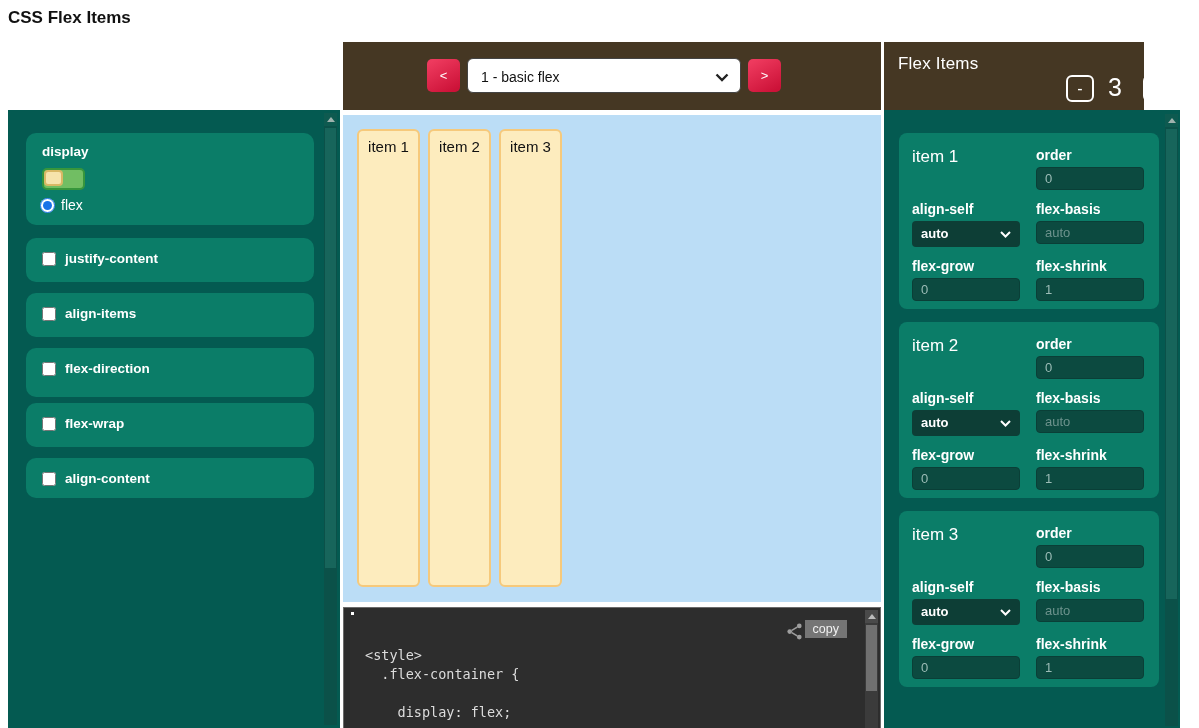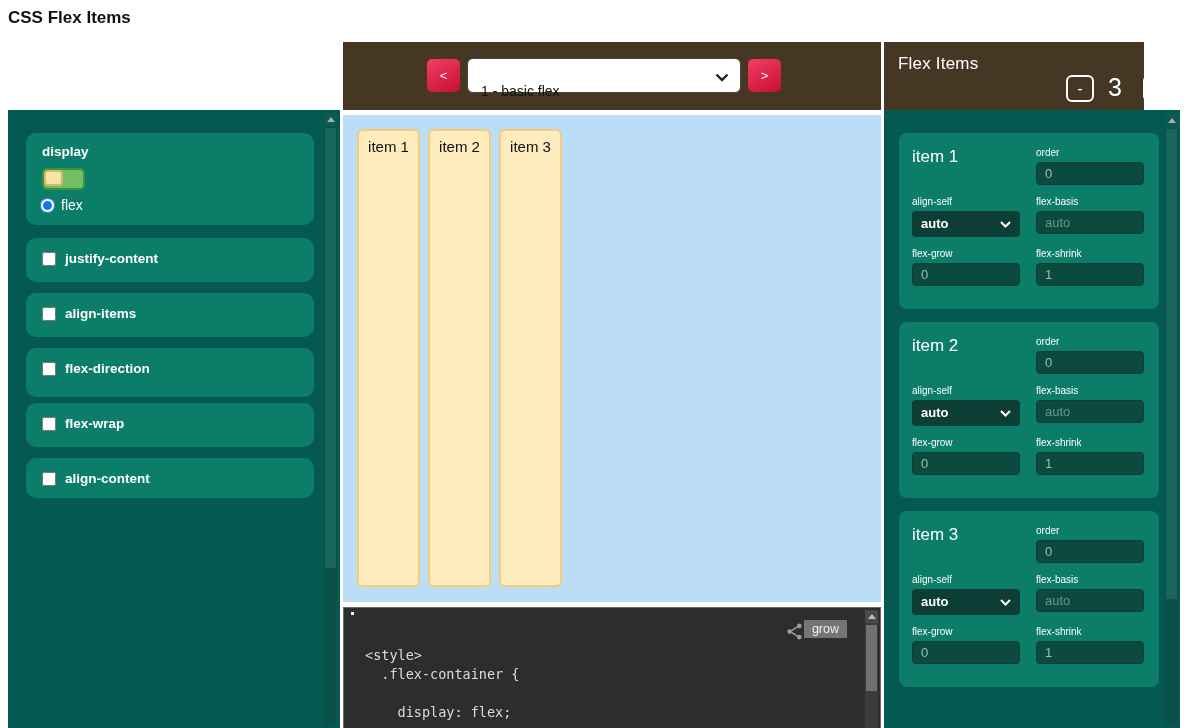--- a/index.html
+++ b/index.html
@@ -34,21 +34,21 @@
       border:2px solid #D9B865; border-radius:4px; }
   .radio-row { position:absolute; left:14px; top:64px; display:flex; align-items:center; gap:6px; }
   .radio-row input { width:15px; height:15px; accent-color:#1A73E8; }
   .radio-row .radio-label { color:#fff; font-size:14px; }
 
   
   .nav-btn { position:absolute; top:17px; width:33px; height:33px; border:none; border-radius:5px;
       background:linear-gradient(150deg,#EE3A5E 10%, #CC1238 90%); color:#fff; font-size:13px; cursor:pointer; }
   .example-select { position:absolute; left:124px; top:16px; width:274px; height:35px; background:#fff;
       border-radius:6px; border:1px solid #444; cursor:pointer; }
-  .example-select .sel-text { position:absolute; left:13px; top:24px; font-size:14px; color:#111; }
+  .example-select .sel-text { position:absolute; left:13px; top:10px; font-size:14px; color:#111; }
   .example-select svg { position:absolute; right:11px; top:14px; }
 
   
   .flex-preview { position:absolute; left:343px; top:115px; width:538px; height:487px; background:#BBDDF6;
       display:flex; padding:14px 0 15px 14px; gap:8px; align-items:stretch; }
   .flex-item { width:63px; background:#FDECBE; border:2px solid #F6C97B; border-radius:6px;
       text-align:center; padding-top:7px; font-size:15px; color:#111; }
 
   
   .code-panel { position:absolute; left:343px; top:607px; width:538px; height:130px; background:#2D2D2D;
@@ -67,21 +67,21 @@
 
   
   .counter-btn { position:absolute; top:33px; width:28px; height:27px; background:transparent; color:#fff;
       border:2px solid #fff; border-radius:6px; font-size:16px; line-height:1; cursor:pointer; }
   .counter-num { position:absolute; top:31px; color:#fff; font-size:25px; }
 
   .item-card { position:absolute; left:15px; width:260px; height:176px; background:#0B7D68; border-radius:8px;
       padding:14px 13px; }
   .card-grid { display:grid; grid-template-columns:108px 108px; column-gap:16px; row-gap:11px; }
   .item-title { color:#fff; font-size:17px; }
-  .fld-label { color:#fff; font-size:10px; font-weight:normal; margin-bottom:4px; display:block; }
+  .fld-label { color:#fff; font-size:14px; font-weight:bold; margin-bottom:4px; display:block; }
   .val-input { width:100%; height:23px; background:#0C4A40; border:1px solid #0a3f37; border-radius:4px;
       color:#9CBCB6; font-size:13px; padding:0 8px; font-family:"Liberation Sans",sans-serif; }
   .val-input::placeholder { color:#6D938D; opacity:1; }
   .mini-select { position:relative; width:100%; height:26px; background:#0D3E36; border-radius:4px;
       color:#fff; font-size:13px; font-weight:bold; line-height:26px; padding:0 9px; cursor:pointer; }
   .mini-select svg { position:absolute; right:9px; top:10px; }
 </style>
 </head>
 <body>
 
@@ -164,21 +164,21 @@
     <pre class="code-pre">&lt;style&gt;
   .flex-container {
 
     display: flex;</pre>
     <svg class="share-icon" width="19" height="19" viewBox="0 0 24 24">
       <circle cx="18" cy="5" r="3" fill="#9e9e9e"></circle>
       <circle cx="6" cy="12" r="3" fill="#9e9e9e"></circle>
       <circle cx="18" cy="19" r="3" fill="#9e9e9e"></circle>
       <path d="M8.6 13.4 L15.4 17.6 M15.4 6.4 L8.6 10.6" stroke="#9e9e9e" stroke-width="2"></path>
     </svg>
-    <button class="copy-btn">grow</button>
+    <button class="copy-btn">copy</button>
     <div class="code-scroll">
       <div class="arrow-box">
           <div class="tri-up"></div>
         </div>
       <div class="thumb"></div>
     </div>
   </div>
 
   <div class="panel-header" style="left:884px; top:42px; width:260px;">
     <div class="ph-title">Flex Items</div>

